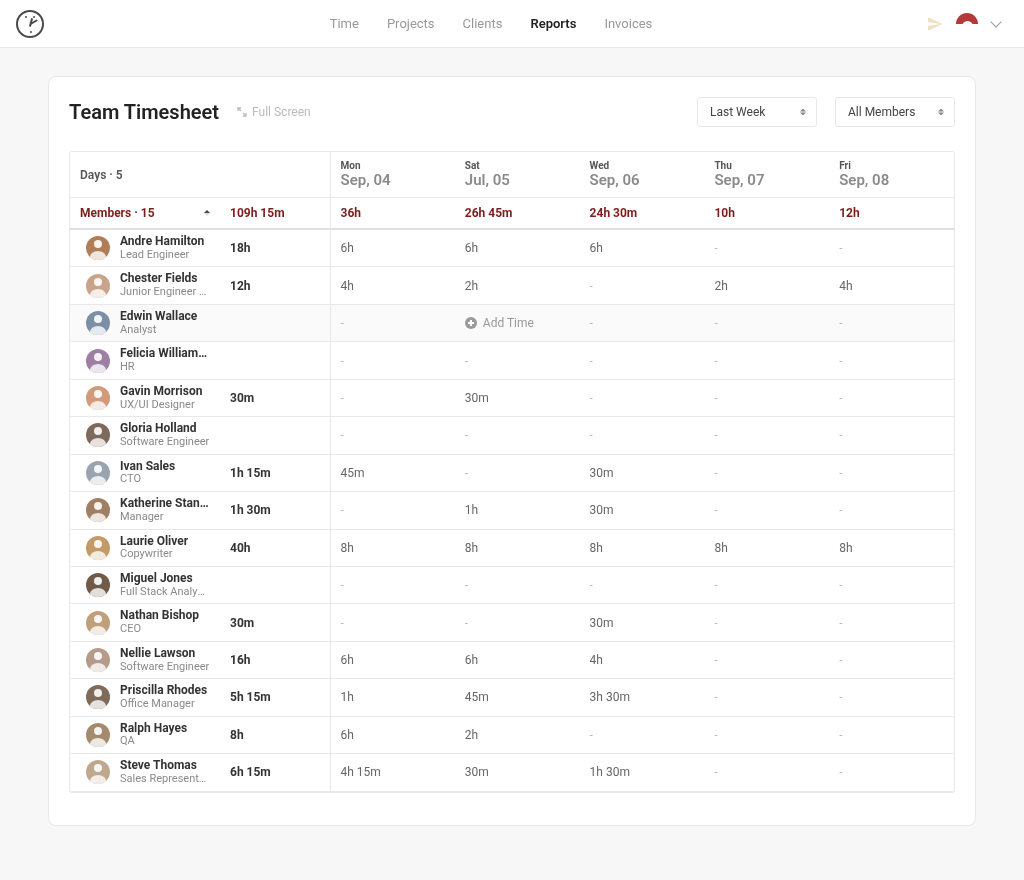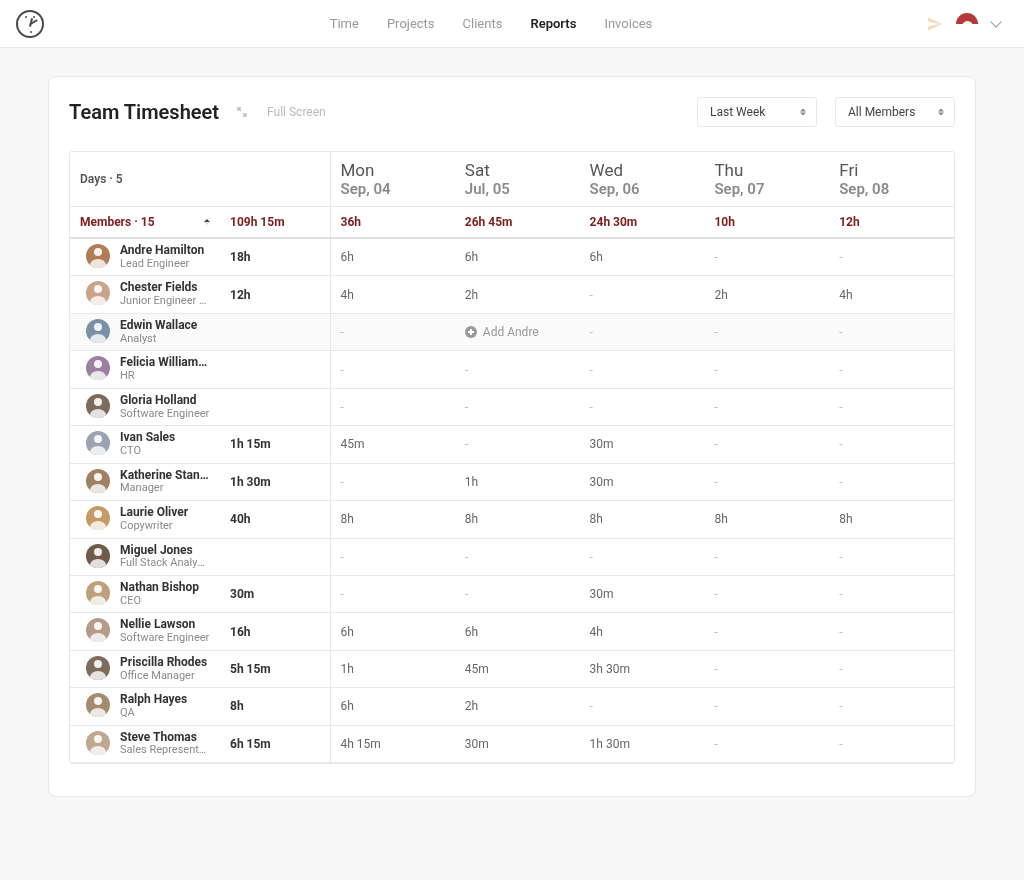--- a/index.html
+++ b/index.html
@@ -86,21 +86,21 @@
     padding: 20px 20px 32px 20px;
     box-shadow: 0 0 0 rgba(0,0,0,0);
   }
   .card-header {
     display: flex;
     align-items: center;
     gap: 18px;
     margin-bottom: 24px;
   }
   .page-title { font-size: 20px; font-weight: 600; color: #222; }
-  .full-screen-link { color: var(--light-muted); font-size: 12px; display:flex; align-items:center; gap:20px; cursor:pointer; }
+  .full-screen-link { color: var(--light-muted); font-size: 12px; display:flex; align-items:center; gap:5px; cursor:pointer; }
   .expand-icon { width:10px; height:10px; display:inline-block; }
   .expand-icon svg { display:block; }
   .spacer { flex: 1; }
   .select {
     border: 1px solid var(--border);
     border-radius: 3px;
     padding: 7px 28px 7px 12px;
     font-size: 12px;
     color: #444;
     position: relative;
@@ -132,42 +132,42 @@
   th, td {
     padding: 8px 10px;
     text-align: left;
     border-bottom: 1px solid var(--border);
     font-weight: 400;
     vertical-align: middle;
   }
   thead th { background:#fff;margin-top:20px; }
   .col-divider { border-left: 1px solid var(--border); }
   .days-row th { color: #555; font-weight:600; font-size:12px; }
-  .day-head .dow { font-weight:400; color:#555; font-size:17px; }
+  .day-head .dow { font-weight:700; color:#555; font-size:10px; }
   .day-head .date { color: var(--header-muted); font-size:15px; }
 
   .totals-row th { font-weight:700; color:#7f1d1d; border-bottom: 2px solid #e0e0e0; }
   .totals-row th.members-label { position:relative; }
   .sort-toggle {
     position:absolute; right:10px; top:50%; transform:translateY(-50%);
     display:flex; flex-direction:column; gap:0;
   }
   .sort-toggle .tri-up { border-bottom:3px solid #444; }
   .sort-toggle .tri-down { border-top:3px solid #ddd; }
 
   tbody tr td { color:#555; }
   tbody tr td.member-cell { padding: 5px 10px 5px 16px; }
   tbody tr td.total-cell { font-weight:700; color:#333; }
   tbody tr td.day-cell { color:#666;margin-left:32px; }
   tbody tr td.empty-cell { color: var(--light-muted); }
 
   tbody tr.highlight td { background: var(--row-hover); }
 
   .member {
-    display:flex; gap:10px;
+    display:flex; align-items:center; gap:10px;
   }
   .avatar {
     width:24px;height:24px;border-radius:50%;flex:0 0 24px;
     background:#d0d0d0;
     display:flex;align-items:center;justify-content:center;
     font-size:11px;color:#fff;
     position:relative; overflow:hidden;
   }
   .avatar .head{position:absolute;top:4px;left:50%;transform:translateX(-50%);width:8px;height:8px;border-radius:50%;background:rgba(255,255,255,.9);}
   .avatar .body{position:absolute;bottom:-3px;left:50%;transform:translateX(-50%);width:16px;height:12px;border-radius:50% 50% 0 0;background:rgba(255,255,255,.8);}
@@ -344,21 +344,21 @@
                   <div class="member-name">Edwin Wallace</div>
                   <div class="member-role">Analyst</div>
                 </div>
               </div>
             </td>
             <td class="total-cell"></td>
             <td class="col-divider empty-cell">-</td>
             <td class="day-cell">
               <span class="add-time">
                 <span class="plus-circle"></span>
-                <span>Add Andre</span>
+                <span>Add Time</span>
               </span>
             </td>
             <td class="empty-cell">-</td>
             <td class="empty-cell">-</td>
             <td class="empty-cell">-</td>
           </tr>
           <tr>
             <td class="member-cell">
               <div class="member">
                 <span class="avatar" style="background:#9c7fa3">
@@ -367,20 +367,40 @@
                 </span>
                 <div class="member-text">
                   <div class="member-name">Felicia Williamson</div>
                   <div class="member-role">HR</div>
                 </div>
               </div>
             </td>
             <td class="total-cell"></td>
             <td class="col-divider empty-cell">-</td>
             <td class="empty-cell">-</td>
+            <td class="empty-cell">-</td>
+            <td class="empty-cell">-</td>
+            <td class="empty-cell">-</td>
+          </tr>
+          <tr>
+            <td class="member-cell">
+              <div class="member">
+                <span class="avatar" style="background:#d19a7a">
+                  <span class="head"></span>
+                  <span class="body"></span>
+                </span>
+                <div class="member-text">
+                  <div class="member-name">Gavin Morrison</div>
+                  <div class="member-role">UX/UI Designer</div>
+                </div>
+              </div>
+            </td>
+            <td class="total-cell">30m</td>
+            <td class="col-divider empty-cell">-</td>
+            <td class="day-cell">30m</td>
             <td class="empty-cell">-</td>
             <td class="empty-cell">-</td>
             <td class="empty-cell">-</td>
           </tr>
           <tr>
             <td class="member-cell">
               <div class="member">
                 <span class="avatar" style="background:#7e6a5a">
                   <span class="head"></span>
                   <span class="body"></span>

